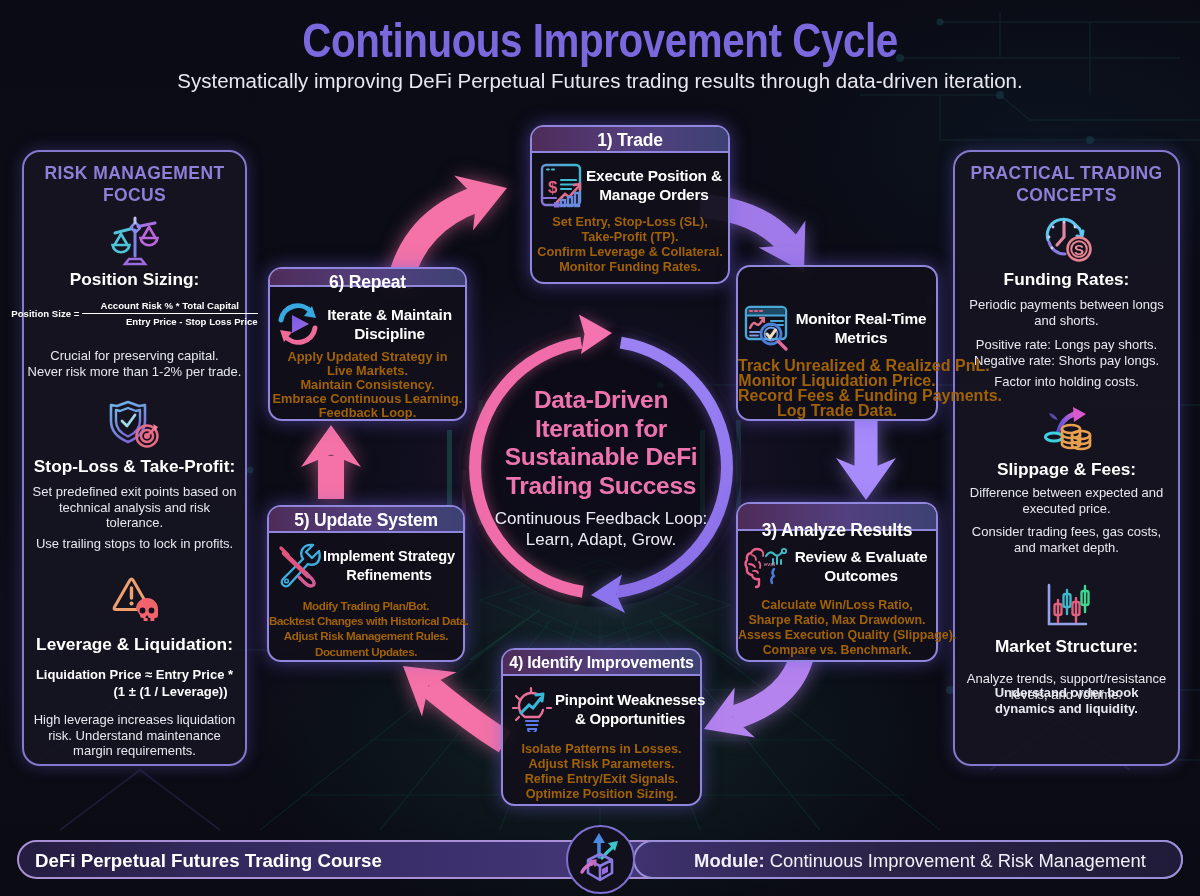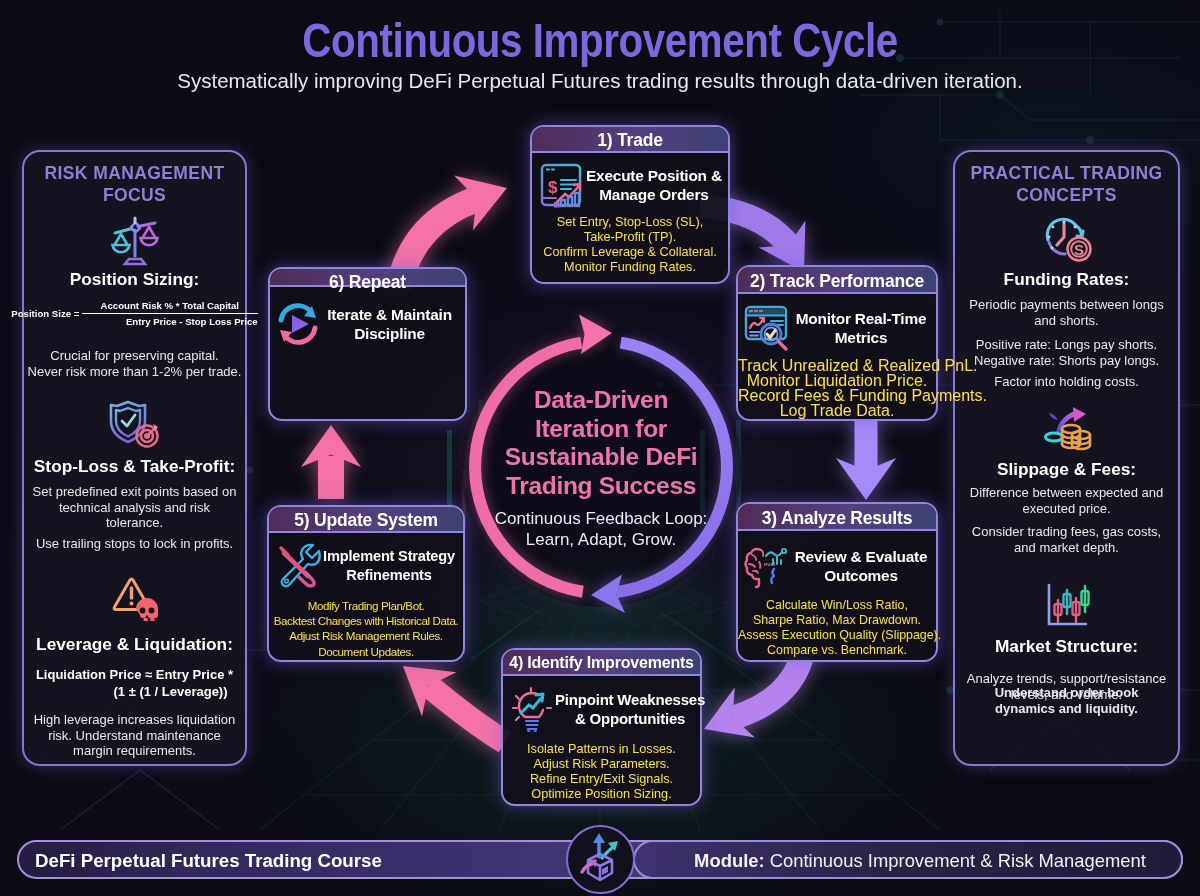--- a/index.html
+++ b/index.html
@@ -25,21 +25,21 @@
 .ptext{width:100%;text-align:center;font-size:13px;line-height:15.5px;color:#e8e8f0;white-space:nowrap;}
 .pbold{width:100%;text-align:center;font-size:13px;line-height:17px;color:#fff;font-weight:bold;white-space:nowrap;}
 .icn{left:0;width:100%;display:flex;justify-content:center;}
 
 .card{position:absolute;border:2.5px solid #9186dd;border-radius:14px;background:rgba(17,15,26,0.93);box-shadow:0 0 18px rgba(120,95,230,0.5);}
 .chead{position:absolute;left:0;top:0;width:100%;border-radius:11px 11px 0 0;border-bottom:2px solid #9186dd;
   background:linear-gradient(90deg,#4e2c59 0%,#53407f 55%,#3c4173 100%);
   text-align:center;color:#fff;font-weight:bold;font-size:17.5px;box-sizing:border-box;white-space:nowrap;letter-spacing:-0.2px;}
 .crow{position:absolute;display:flex;align-items:center;}
 .ctitle{flex:1;text-align:center;color:#fff;font-weight:bold;font-size:15.4px;line-height:19px;white-space:nowrap;letter-spacing:-0.2px;}
-.cbody{position:absolute;width:100%;text-align:center;font-size:12.7px;line-height:15px;color:#fde047;white-space:nowrap;}
+.cbody{position:absolute;width:100%;text-align:center;font-size:12.7px;line-height:15px;color:#a16207;white-space:nowrap;font-weight:bold;}
 </style>
 </head>
 <body>
 <div id="stage">
 
   <svg class="abs" id="bgsvg" width="1200" height="896" style="left:0;top:0">
     <g stroke="#12272f" stroke-width="1.4" fill="none" opacity="0.65">
       <path d="M 940 22 H 1200 M 900 58 H 1180 M 860 95 H 1000 L 1030 120 H 1200 M 940 140 H 1200"></path>
       <path d="M 1000 58 V 12 M 1090 22 V 95 M 940 95 V 140"></path>
       <path d="M 660 385 H 1060 L 1090 405 H 1200 M 930 385 V 300"></path>
@@ -317,21 +317,20 @@
           </g>
           <rect x="15" y="41" width="3.5" height="3.5" stroke="#8a72d8" stroke-width="2"></rect>
         </g>
       </svg></span>
       <span class="ctitle">Execute Position &amp;<br>Manage Orders</span>
     </div>
     <div class="cbody" style="top:88px;">Set Entry, Stop-Loss (SL),<br>Take-Profit (TP).<br>Confirm Leverage &amp; Collateral.<br>Monitor Funding Rates.</div>
   </div>
 
   <div class="card" id="c2" style="left:736px;top:265px;width:198px;height:152px;">
-    <div class="chead" style="height:27px;padding-top:4px;">2) Track Performance</div>
     <div class="crow" style="left:6px;top:36px;width:186px;height:50px;">
       <span id="ic2" style="width:48px;height:48px;display:inline-block;"><svg width="48" height="48" viewBox="0 0 48 48">
         <g fill="none" stroke-linecap="round">
           <rect x="2" y="3" width="40" height="32" rx="4" stroke="#4aa8d8" stroke-width="2.4"></rect>
           <rect x="3.5" y="4.5" width="37" height="6.5" fill="#1d4a66" stroke="none"></rect>
           <path d="M 2 11.5 H 42" stroke="#4aa8d8" stroke-width="2"></path>
           <path d="M 6 7 h 2 M 11 7 h 2 M 16 7 h 2" stroke="#e06080" stroke-width="2.2"></path>
           <path d="M 6 24 Q 9 17 12 20 T 19 15" stroke="#e0708e" stroke-width="2.4"></path>
           <path d="M 16 14 L 20 14 L 20 18" stroke="#e0708e" stroke-width="2"></path>
           <path d="M 27 17 h 12 M 27 21 h 12" stroke="#4aa8d8" stroke-width="2"></path>
@@ -341,21 +340,21 @@
           <path d="M 23 30 L 26 33.5 L 31.5 26" stroke="#f0dcc0" stroke-width="3"></path>
           <path d="M 34.5 37.5 L 42 45" stroke="#e06a9a" stroke-width="3.4"></path>
         </g>
       </svg></span>
       <span class="ctitle">Monitor Real-Time<br>Metrics</span>
     </div>
     <div class="cbody" style="top:91px;font-size:16px;">Track Unrealized &amp; Realized PnL.<br>Monitor Liquidation Price.<br>Record Fees &amp; Funding Payments.<br>Log Trade Data.</div>
   </div>
 
   <div class="card" id="c3" style="left:736px;top:502px;width:198px;height:156px;">
-    <div class="chead" style="height:27px;padding-top:4px;">3) Analyze Results</div>
+    <div class="chead" style="height:27px;padding-top:16px;">3) Analyze Results</div>
     <div class="crow" style="left:6px;top:36px;width:186px;height:52px;">
       <span id="ic3" style="width:48px;height:48px;display:inline-block;"><svg width="48" height="48" viewBox="0 0 48 48">
         <g fill="none" stroke-linecap="round" stroke-linejoin="round">
           <path d="M 17 8 Q 10 5 7 11 Q 2 12 3 18 Q 0 22 3 26 Q 2 32 8 33 Q 9 38 15 37 L 15 42 Q 15 45 12 45" stroke="#e8608a" stroke-width="2.4"></path>
           <path d="M 17 8 Q 20 10 19 14 M 8 13 Q 12 14 12 18 M 5 22 Q 9 22 11 25 M 9 29 Q 13 28 14 31 M 15 20 Q 17 22 16 26" stroke="#e8608a" stroke-width="1.8"></path>
           <path d="M 22 14 Q 26 8 30 12 T 38 10" stroke="#3dbcc8" stroke-width="2.2"></path>
           <circle cx="40" cy="9" r="2.2" stroke="#3dbcc8" stroke-width="1.8"></circle>
           <g stroke="#3dbcc8" stroke-width="2">
             <path d="M 29 22 v -5 M 33 22 v -7 M 37 22 v -4"></path>
           </g>
@@ -418,20 +417,21 @@
         <g fill="none" stroke-linecap="round">
           <path d="M 5 18 A 17 17 0 0 1 35 10" stroke="#38a8e0" stroke-width="5"></path>
           <polygon points="40,16 28,14 36,4" fill="#38a8e0"></polygon>
           <path d="M 39 26 A 17 17 0 0 1 9 34" stroke="#f06a9a" stroke-width="5"></path>
           <polygon points="4,28 16,30 8,40" fill="#f06a9a"></polygon>
           <polygon points="16,13 16,31 33,22" fill="url(#gpl)"></polygon>
         </g>
       </svg></span>
       <span class="ctitle">Iterate &amp; Maintain<br>Discipline</span>
     </div>
+    <div class="cbody" style="top:81px;font-size:12.8px;line-height:14px;">Apply Updated Strategy in<br>Live Markets.<br>Maintain Consistency.<br>Embrace Continuous Learning.<br>Feedback Loop.</div>
   </div>
 
   <div class="abs" style="left:451px;top:386px;width:300px;text-align:center;font-weight:bold;font-size:24.5px;line-height:28.5px;color:#ee74b0;letter-spacing:-0.3px;">Data-Driven<br>Iteration for<br>Sustainable DeFi<br>Trading Success</div>
   <div class="abs" style="left:451px;top:508px;width:300px;text-align:center;font-size:17px;line-height:21px;color:#eceaf4;">Continuous Feedback Loop:<br>Learn, Adapt, Grow.</div>
 
   <div class="abs" id="bbar" style="left:17px;top:840px;width:1166px;height:39px;border-radius:20px;
     border:2px solid #a98fd6;box-sizing:border-box;
     background:linear-gradient(90deg,#251c40 0%,#32285a 15%,#3d3170 40%,#443878 52%,#3d3170 62%,#2c2450 80%,#211c3a 100%);"></div>
   <div class="abs" id="modrect" style="left:633px;top:840px;width:550px;height:39px;border-radius:20px;border:2px solid #9a8fd8;box-sizing:border-box;
     background:linear-gradient(90deg,#3f3270 0%,#2b2347 45%,#201b38 100%);"></div>

